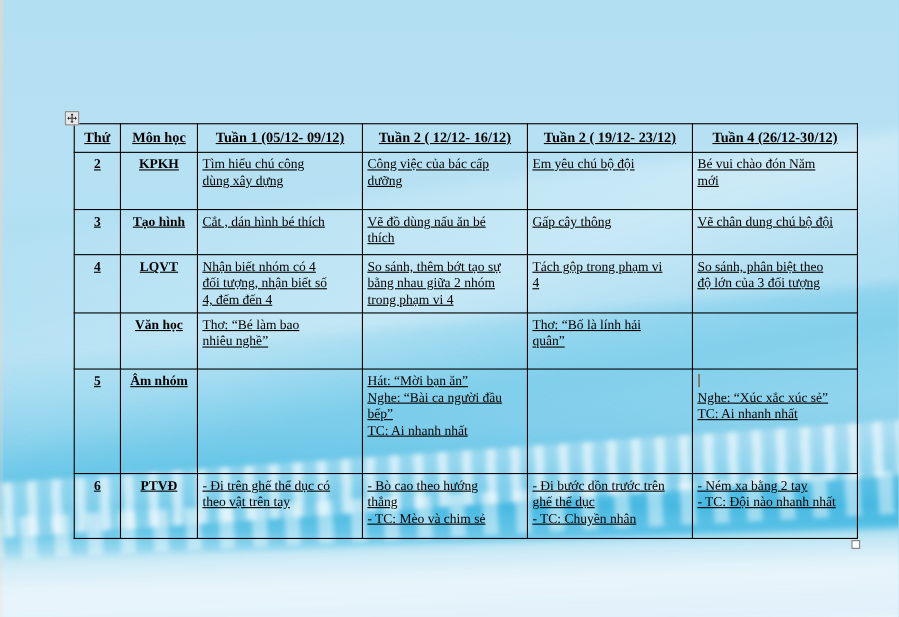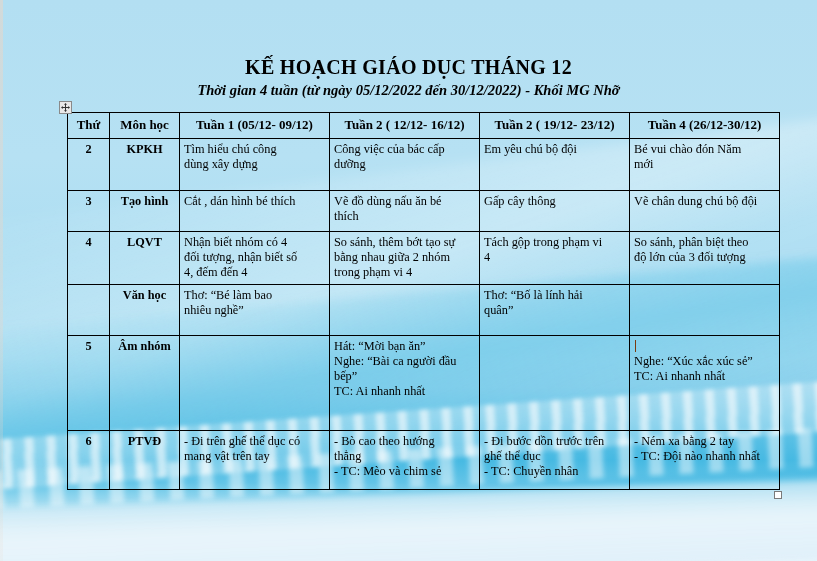--- a/index.html
+++ b/index.html
@@ -170,20 +170,21 @@
 
   
   #plan-table {
     position: absolute;
     left: 67px;
     top: 112px;
     width: 712px;
     border-collapse: collapse;
     table-layout: fixed;
     background: transparent;
+    text-decoration: underline;
   }
   #plan-table td, #plan-table th {
     border: 1px solid #000;
     padding: 3px 4px;
     vertical-align: top;
     font-size: 12.3px;
     line-height: 1.22;
     color: #000;
     background: transparent;
   }
@@ -236,24 +237,20 @@
   <div class="sweep1"></div>
   <div class="sweep2"></div>
   <div class="foam"></div>
   <div class="foam2"></div>
   <div class="shore"></div>
   <div class="leftedge"></div>
 </div>
 
 <div id="page">
 
-  <div id="title-block">
-    <div id="doc-title">KẾ HOẠCH GIÁO DỤC THÁNG 12</div>
-    <div id="doc-subtitle">Thời gian 4 tuần (từ ngày 05/12/2022 đến 30/12/2022) - Khối MG Nhỡ</div>
-  </div>
 
   <div id="move-handle">
     <svg width="9" height="9" viewBox="0 0 9 9">
       <path d="M4.5 0 L6 1.8 L5 1.8 L5 4 L7.2 4 L7.2 3 L9 4.5 L7.2 6 L7.2 5 L5 5 L5 7.2 L6 7.2 L4.5 9 L3 7.2 L4 7.2 L4 5 L1.8 5 L1.8 6 L0 4.5 L1.8 3 L1.8 4 L4 4 L4 1.8 L3 1.8 Z" fill="#333"></path>
     </svg>
   </div>
 
   <div id="resize-handle"></div>
 
   <table id="plan-table">
@@ -375,21 +372,21 @@
             <span class="ln">TC: Ai nhanh nhất</span>
           </td>
           <td class="cell"></td>
           <td class="cell"><span class="caret"></span><span class="ln">Nghe: “Xúc xắc xúc sẻ”</span><span class="ln">TC: Ai nhanh nhất</span></td>
         </tr>
         <tr class="r-ptvd">
           <td class="c-thu">6</td>
           <td class="c-mon">PTVĐ</td>
           <td class="cell">
             <span class="ln">- Đi trên ghế thể dục có</span>
-            <span class="ln">mang vật trên tay</span>
+            <span class="ln">theo vật trên tay</span>
           </td>
           <td class="cell">
             <span class="ln">- Bò cao theo hướng</span>
             <span class="ln">thẳng</span>
             <span class="ln">- TC: Mèo và chim sẻ</span>
           </td>
           <td class="cell">
             <span class="ln">- Đi bước dồn trước trên</span>
             <span class="ln">ghế thể dục</span>
             <span class="ln">- TC: Chuyền nhân</span>

